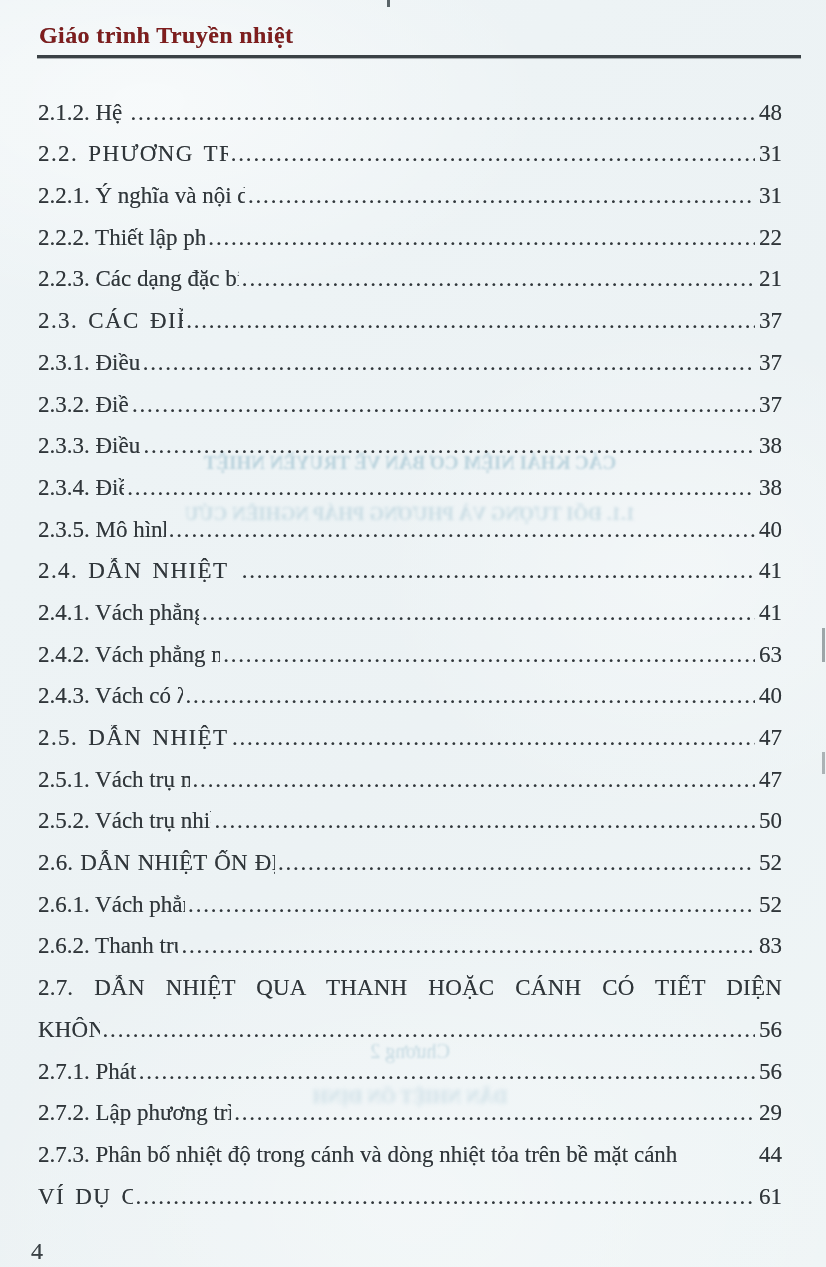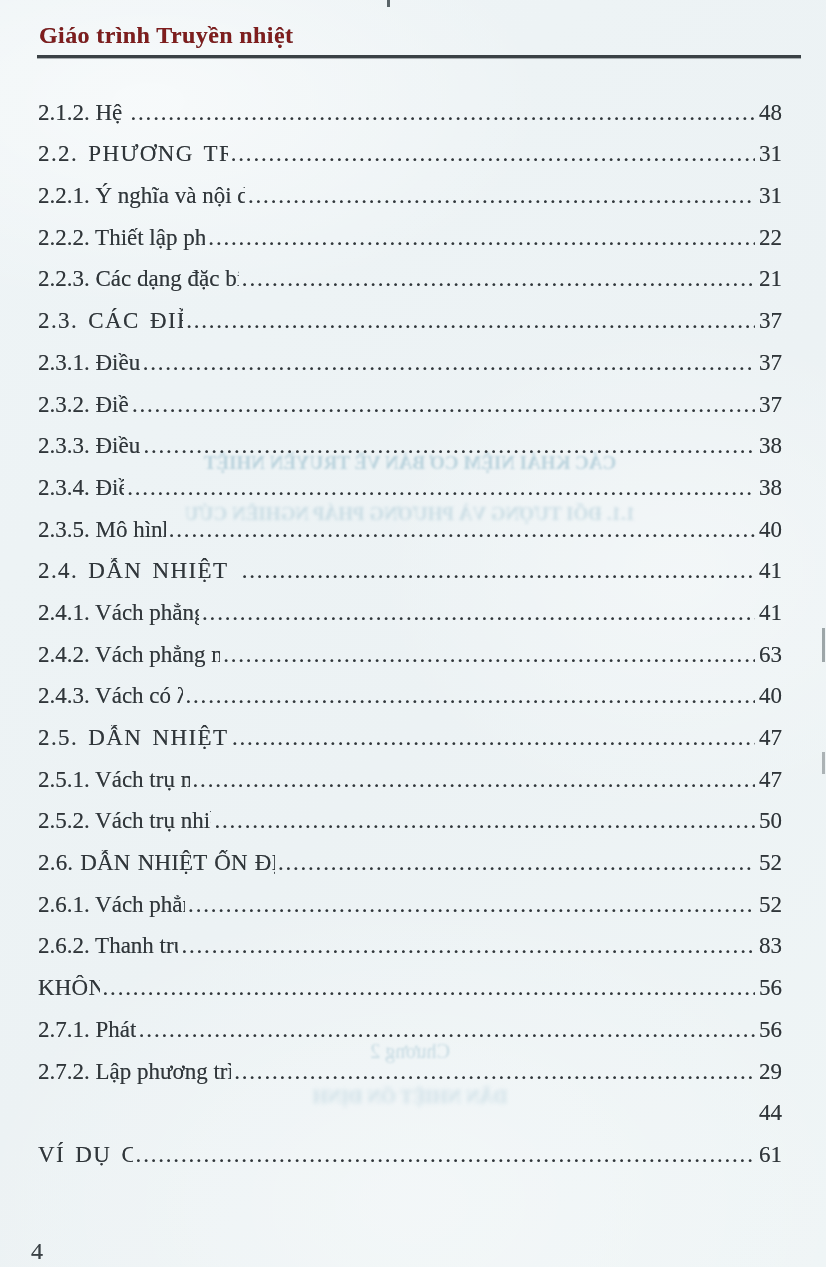--- a/index.html
+++ b/index.html
@@ -220,36 +220,40 @@
       <div class="toc-line sub">
         <span class="t">2.6.1. Vách phẳng có nguồn nhiệt trong</span>
         <span class="leader"></span>
         <span class="pg">52</span>
       </div>
       <div class="toc-line sub">
         <span class="t">2.6.2. Thanh trụ có nguồn nhiệt trong</span>
         <span class="leader"></span>
         <span class="pg">83</span>
       </div>
+      <div class="toc-line justified section-long">
+        <span class="t">2.7. DẪN NHIỆT QUA THANH HOẶC CÁNH CÓ TIẾT DIỆN</span>
+      </div>
       <div class="toc-line section-long">
         <span class="t">KHÔNG ĐỔI</span>
         <span class="leader"></span>
         <span class="pg">56</span>
       </div>
       <div class="toc-line sub">
         <span class="t">2.7.1. Phát biểu bài toán</span>
         <span class="leader"></span>
         <span class="pg">56</span>
       </div>
       <div class="toc-line sub">
         <span class="t">2.7.2. Lập phương trình cân bằng nhiệt cho phân tố cánh</span>
         <span class="leader"></span>
         <span class="pg">29</span>
       </div>
       <div class="toc-line sub noleader">
+        <span class="t">2.7.3. Phân bố nhiệt độ trong cánh và dòng nhiệt tỏa trên bề mặt cánh</span>
         <span class="leader"></span>
         <span class="pg">44</span>
       </div>
       <div class="toc-line section">
         <span class="t">VÍ DỤ CHƯƠNG 2</span>
         <span class="leader"></span>
         <span class="pg">61</span>
       </div>
     </div>
 

